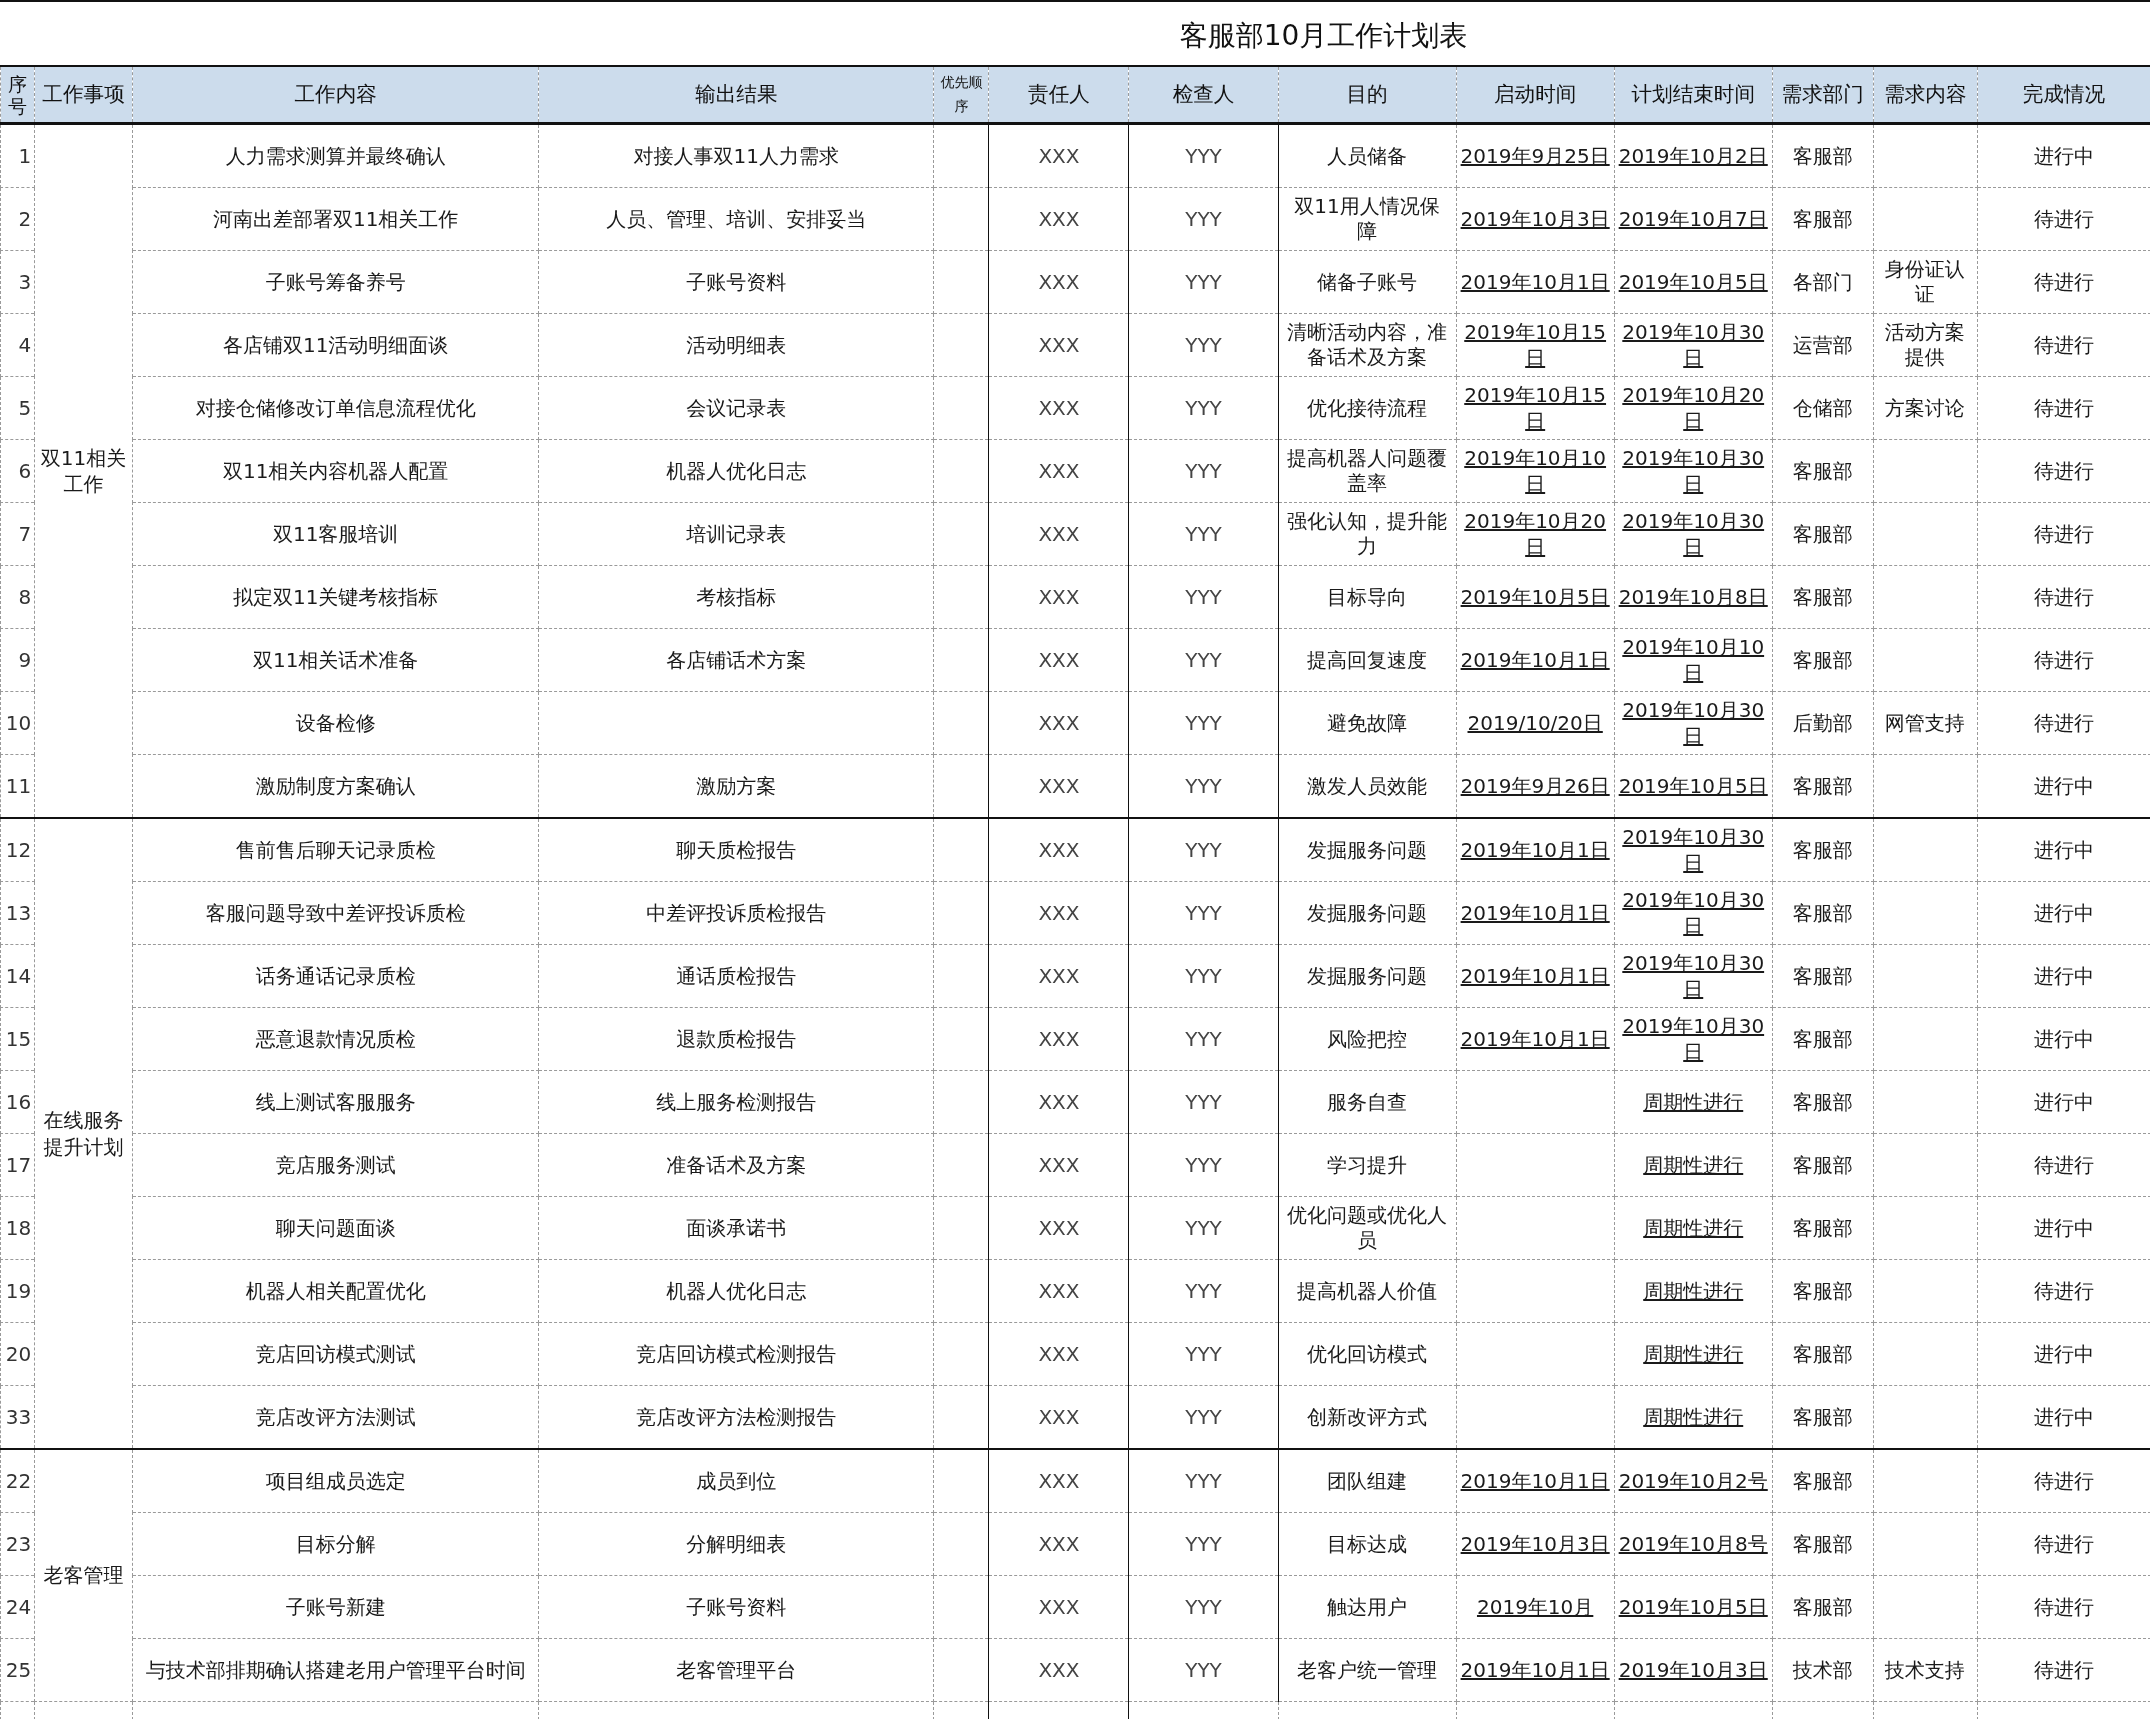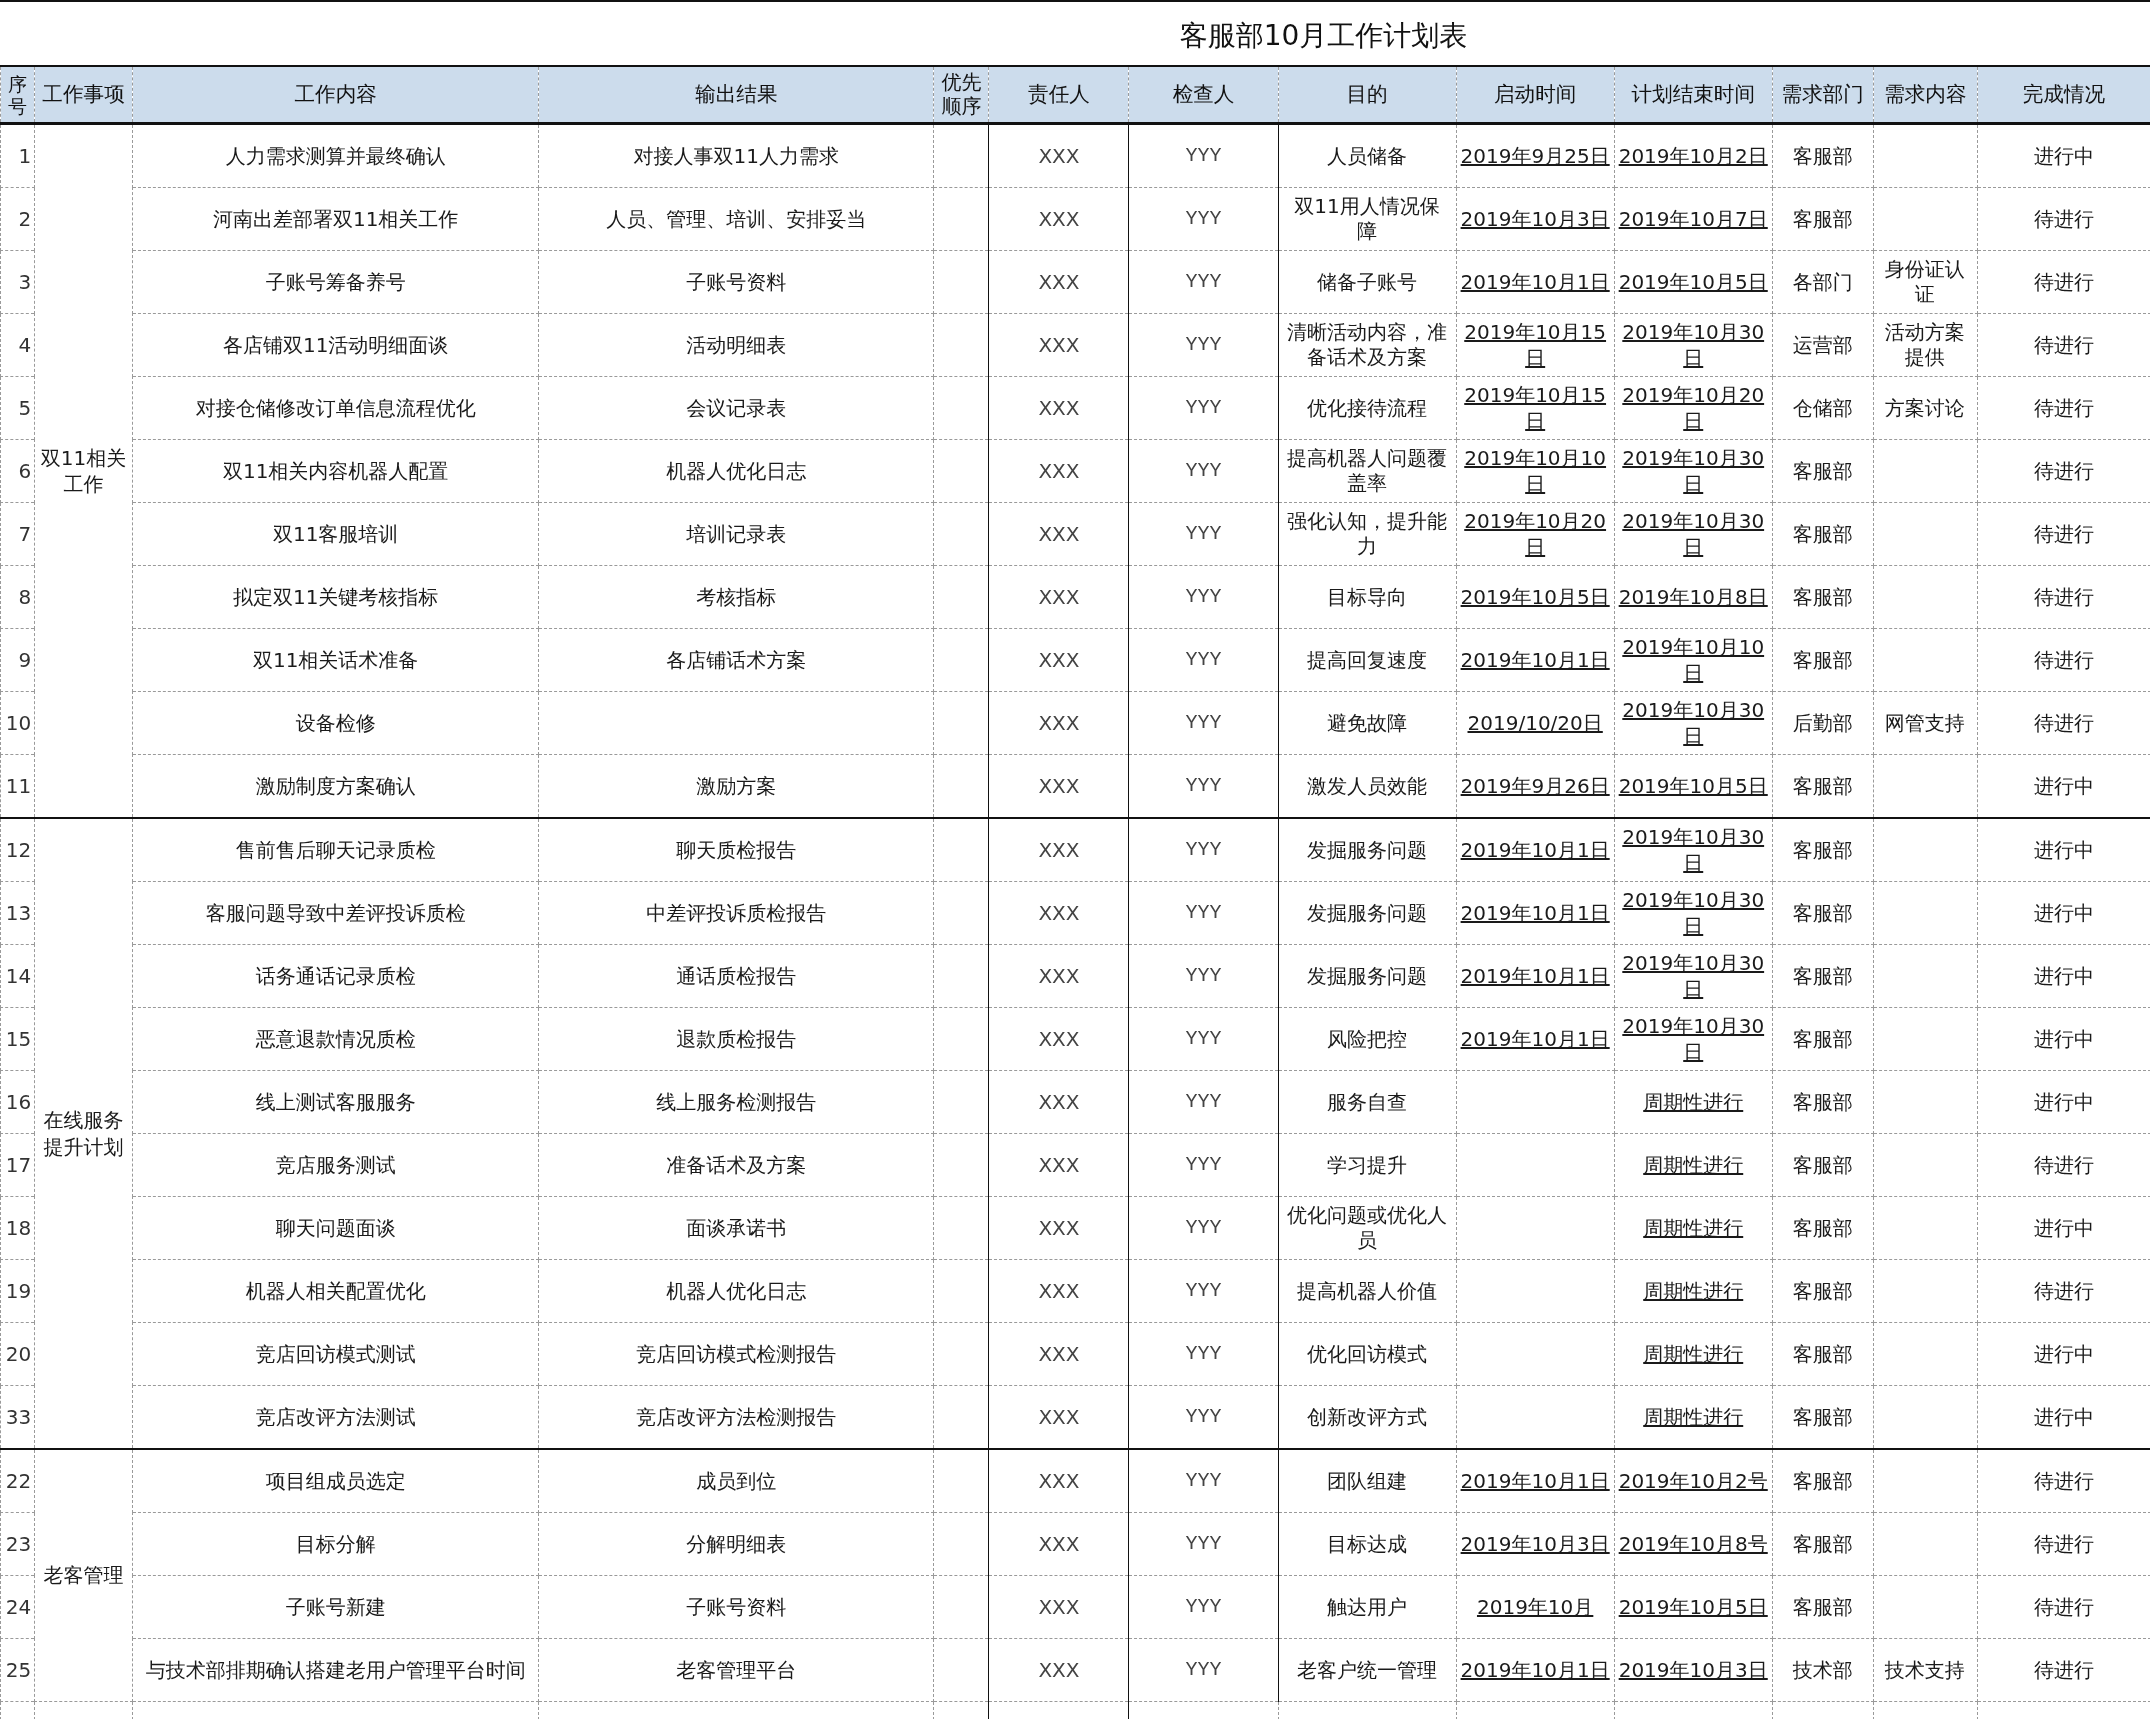--- a/index.html
+++ b/index.html
@@ -31,21 +31,21 @@
   }
   table.grid thead th {
     background: #ccdcec; height: 55px; color: #111;
     border-top: 2.9px solid #111; border-bottom: 3.7px solid #111;
     font-size: 20.6px;
   }
   table.grid tbody td { height: 62px; }
   .seq { text-align: right !important; padding-right: 2.9px !important; font-size: 20px; color: #333; }
   .section-start td { border-top: 2.9px solid #111 !important; }
   .solid-left { border-left: 1.5px solid #111 !important; }
-  .solid-right { border-right: 1.5px solid #111 !important; font-family: Liberation Mono, monospace; }
+  .solid-right { border-right: 1.5px solid #111 !important; }
   .group-cell {
     vertical-align: middle; font-size: 20.6px; line-height: 28px; padding: 0 4.4px !important;
     border-top: 2.9px solid #111 !important;
   }
   .muted { color: #444; }
   .wrap { padding: 0 7px !important; line-height: 25px !important; }
   .left { text-align: left; padding-left: 5.9px !important; }
   .date { font-size: 20px; text-decoration: underline; }
   .partial-row td { height: 14.7px; }
 </style>
@@ -72,21 +72,21 @@
         <col style="width:101px">
         <col style="width:104px">
       <col style="width:173px">
     </colgroup>
     <thead>
       <tr>
         <th style="font-size:19px;line-height:22px;padding:0 2.9px;text-align:center;">序号</th>
         <th>工作事项</th>
         <th>工作内容</th>
         <th>输出结果</th>
-        <th style="font-size:20px;line-height:23.5px;padding:0 2.9px;">优先顺序</th>
+        <th style="font-size:14px;line-height:23.5px;padding:0 2.9px;">优先顺序</th>
         <th>责任人</th>
         <th>检查人</th>
         <th>目的</th>
         <th>启动时间</th>
         <th>计划结束时间</th>
         <th>需求部门</th>
         <th>需求内容</th>
         <th>完成情况</th>
       </tr>
     </thead>

